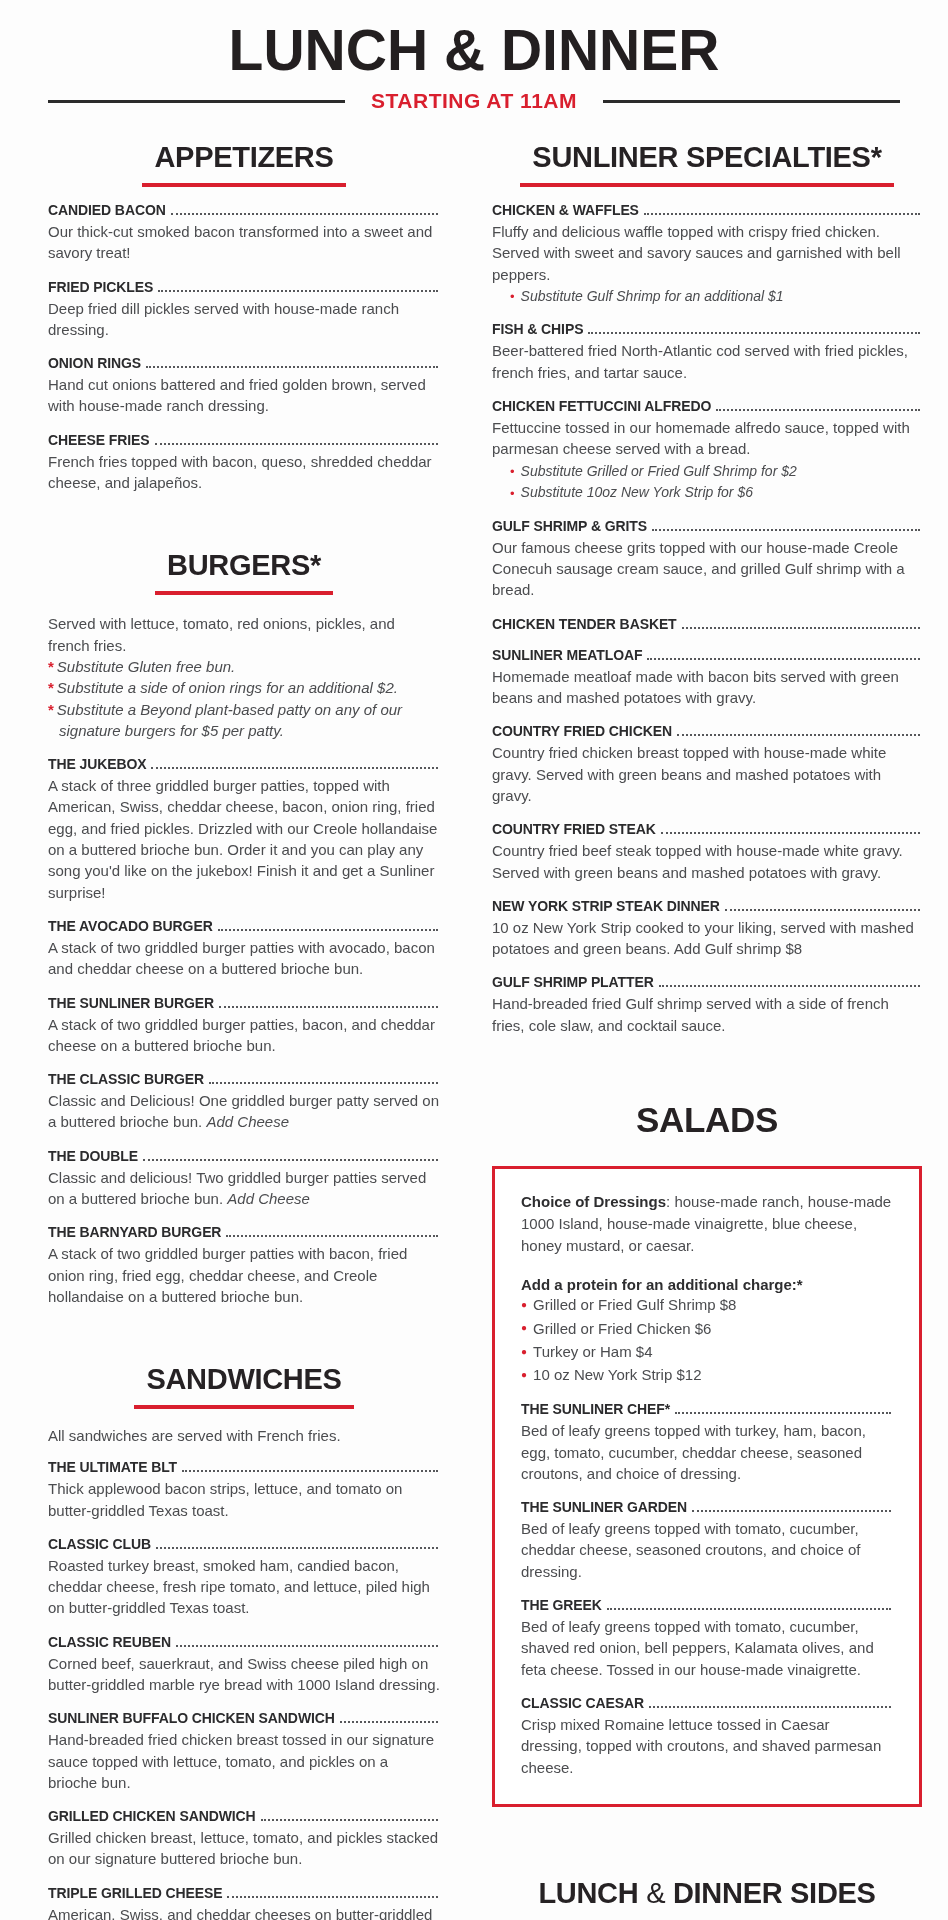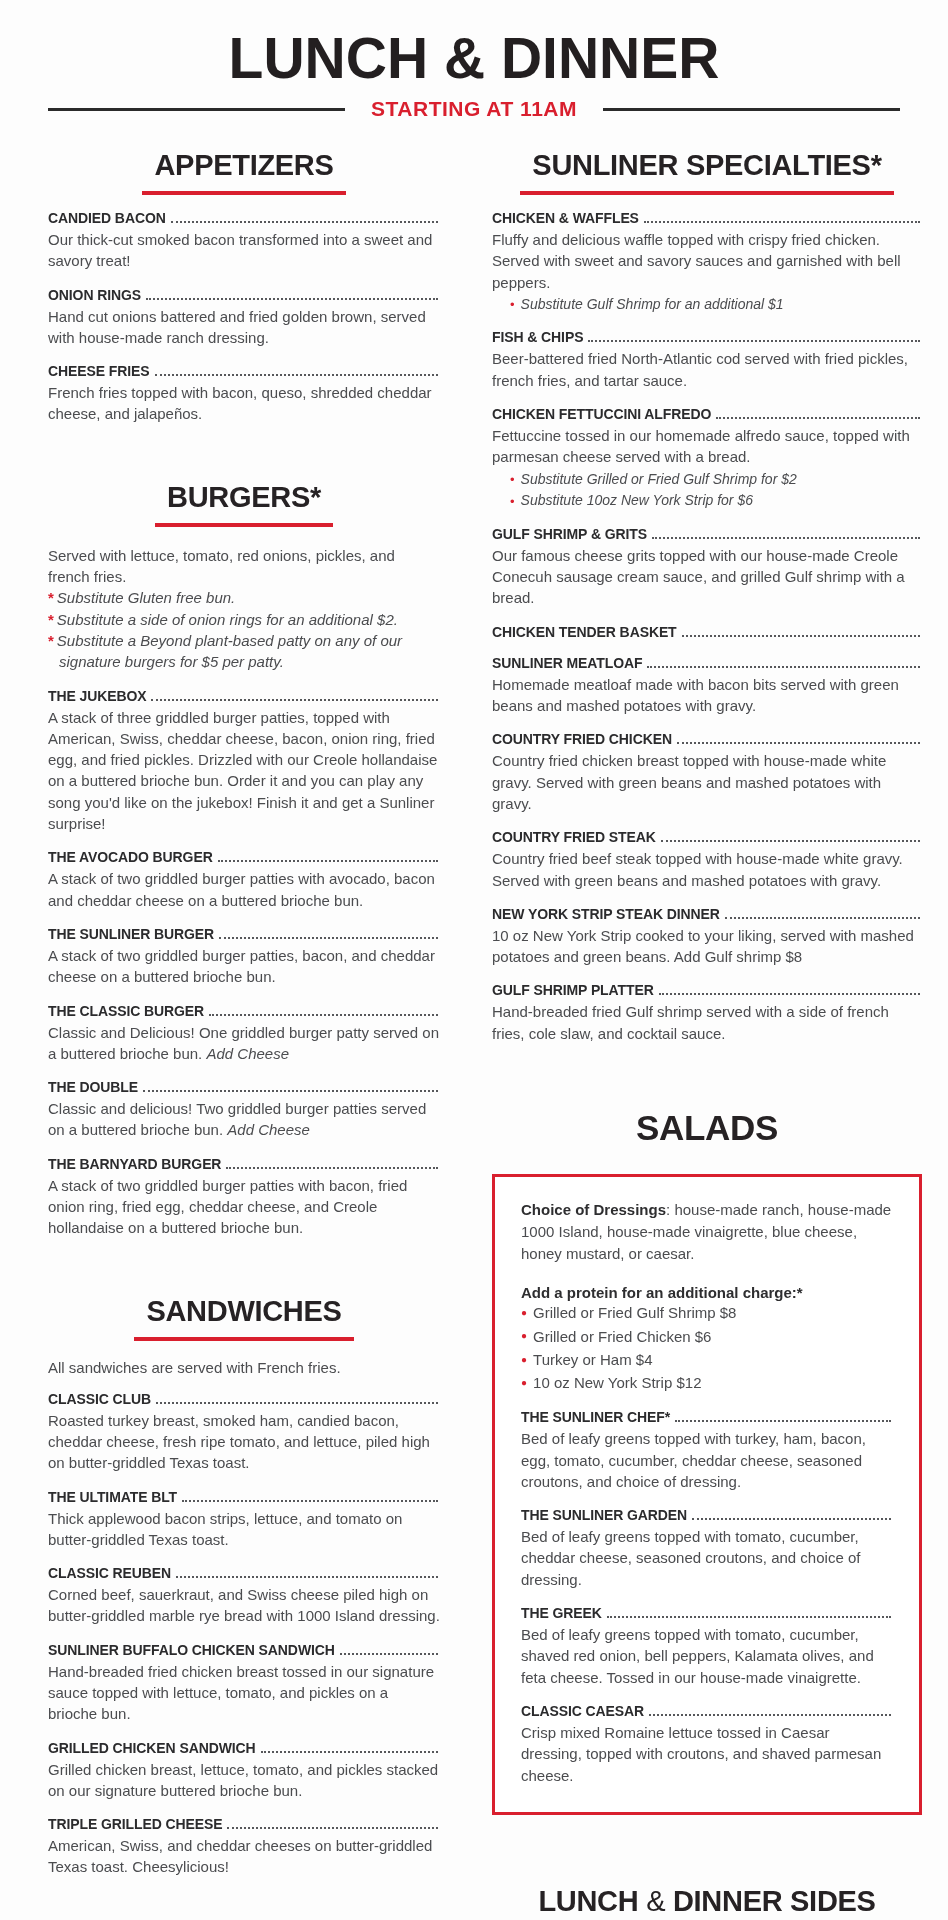--- a/index.html
+++ b/index.html
@@ -11,21 +11,21 @@
   *{box-sizing:border-box;margin:0;padding:0;}
   html,body{width:948px;}
   body{
     height:1920px;
     background:#fdfdfd;
     font-family:"Liberation Sans","DejaVu Sans",sans-serif;
     color:var(--body);
     overflow:hidden;
   }
   
-  .masthead{padding-top:30px;text-align:center;}
+  .masthead{padding-top:22px;text-align:center;}
   .masthead h1{
     font-size:57px;line-height:1;font-weight:900;letter-spacing:0;
     color:#231f20;
   }
   .sub-row{display:flex;align-items:center;margin:10px 48px 0 48px;}
   .rule{flex:1;height:3px;background:#2b2b2b;}
   .subtitle{
     margin:0 26px;font-size:21px;font-weight:800;letter-spacing:.5px;
     color:var(--red);
   }
@@ -97,20 +97,27 @@
       <div class="list" id="appetizers-list">
           <div class="menu-item">
             <div class="item-row">
               <span class="iname">CANDIED BACON</span>
               <span class="leader"></span>
             </div>
             <div class="idesc">Our thick-cut smoked bacon transformed into a sweet and savory treat!</div>
           </div>
           <div class="menu-item">
             <div class="item-row">
+              <span class="iname">FRIED PICKLES</span>
+              <span class="leader"></span>
+            </div>
+            <div class="idesc">Deep fried dill pickles served with house-made ranch dressing.</div>
+          </div>
+          <div class="menu-item">
+            <div class="item-row">
               <span class="iname">ONION RINGS</span>
               <span class="leader"></span>
             </div>
             <div class="idesc">Hand cut onions battered and fried golden brown, served with house-made ranch dressing.</div>
           </div>
           <div class="menu-item">
             <div class="item-row">
               <span class="iname">CHEESE FRIES</span>
               <span class="leader"></span>
             </div>
@@ -174,31 +181,31 @@
           </div>
         </div>
 
       <div class="sec-head spaced">
         <h2>SANDWICHES</h2>
       </div>
       <p class="sand-note">All sandwiches are served with French fries.</p>
       <div class="list" id="sandwiches-list">
           <div class="menu-item">
             <div class="item-row">
+              <span class="iname">THE ULTIMATE BLT</span>
+              <span class="leader"></span>
+            </div>
+            <div class="idesc">Thick applewood bacon strips, lettuce, and tomato on butter-griddled Texas toast.</div>
+          </div>
+          <div class="menu-item">
+            <div class="item-row">
               <span class="iname">CLASSIC CLUB</span>
               <span class="leader"></span>
             </div>
             <div class="idesc">Roasted turkey breast, smoked ham, candied bacon, cheddar cheese, fresh ripe tomato, and lettuce, piled high on butter-griddled Texas toast.</div>
-          </div>
-          <div class="menu-item">
-            <div class="item-row">
-              <span class="iname">THE ULTIMATE BLT</span>
-              <span class="leader"></span>
-            </div>
-            <div class="idesc">Thick applewood bacon strips, lettuce, and tomato on butter-griddled Texas toast.</div>
           </div>
           <div class="menu-item">
             <div class="item-row">
               <span class="iname">CLASSIC REUBEN</span>
               <span class="leader"></span>
             </div>
             <div class="idesc">Corned beef, sauerkraut, and Swiss cheese piled high on butter-griddled marble rye bread with 1000 Island dressing.</div>
           </div>
           <div class="menu-item">
             <div class="item-row">

